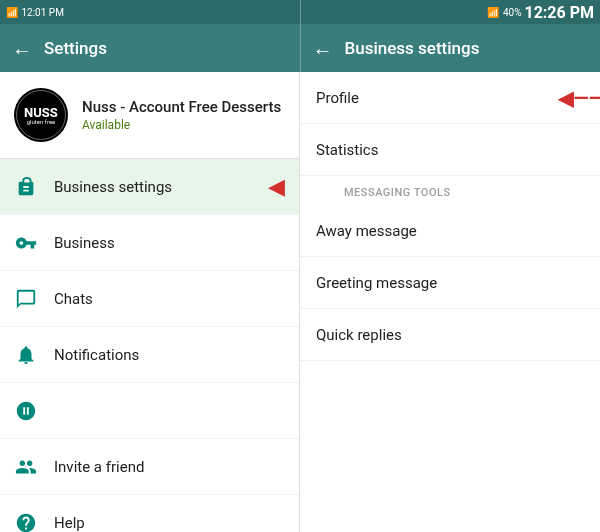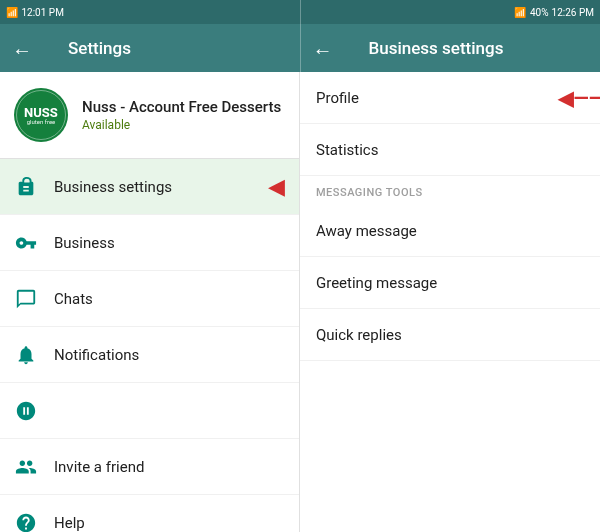--- a/index.html
+++ b/index.html
@@ -15,40 +15,39 @@
       flex: 1;
       display: flex;
       align-items: center;
       padding: 0 6px;
       font-size: 10px;
       color: #fff;
     }
     .status-bar-left { justify-content: flex-start; gap: 3px; }
     .status-bar-right { justify-content: flex-end; gap: 3px; background: #2d6a6a; }
     .status-divider { width: 1px; background: rgba(255,255,255,0.3); }
-    .status-time { font-weight: normal; font-size: 10px; }
+    .status-time { font-weight: bold; font-size: 16px; }
 
     
     .toolbar {
       display: flex;
       height: 48px;
       background: #3a7d7d;
     }
     .toolbar-left, .toolbar-right {
       flex: 1;
       display: flex;
       align-items: center;
       padding: 0 12px;
       gap: 12px;
     }
     .toolbar-title {
       font-size: 17px;
       font-weight: 500;
       color: #fff;
-      margin-left: 24px;
     }
     .back-arrow {
       color: #fff;
       font-size: 20px;
       cursor: pointer;
     }
     .toolbar-divider {
       width: 1px;
       background: rgba(255,255,255,0.3);
       height: 100%;
@@ -74,21 +73,21 @@
       display: flex;
       align-items: center;
       padding: 16px 14px;
       border-bottom: 1px solid #e0e0e0;
       gap: 14px;
     }
     .avatar {
       width: 54px;
       height: 54px;
       border-radius: 50%;
-      background: #15803d;
+      background: #000000;
       display: flex;
       align-items: center;
       justify-content: center;
       flex-shrink: 0;
       position: relative;
       overflow: hidden;
     }
     .avatar-logo {
       text-align: center;
       color: #fff;
@@ -175,20 +174,21 @@
       font-size: 15px;
       color: #212121;
     }
     .section-header {
       padding: 10px 16px 6px;
       font-size: 11px;
       font-weight: 500;
       color: #9e9e9e;
       letter-spacing: 0.5px;
       text-transform: uppercase;
+      margin-left: 28px;
     }
 
     
     svg { display: block; }
   </style>
 </head>
 <body>
 
 <div class="status-bars">
   <div class="status-bar-left">

